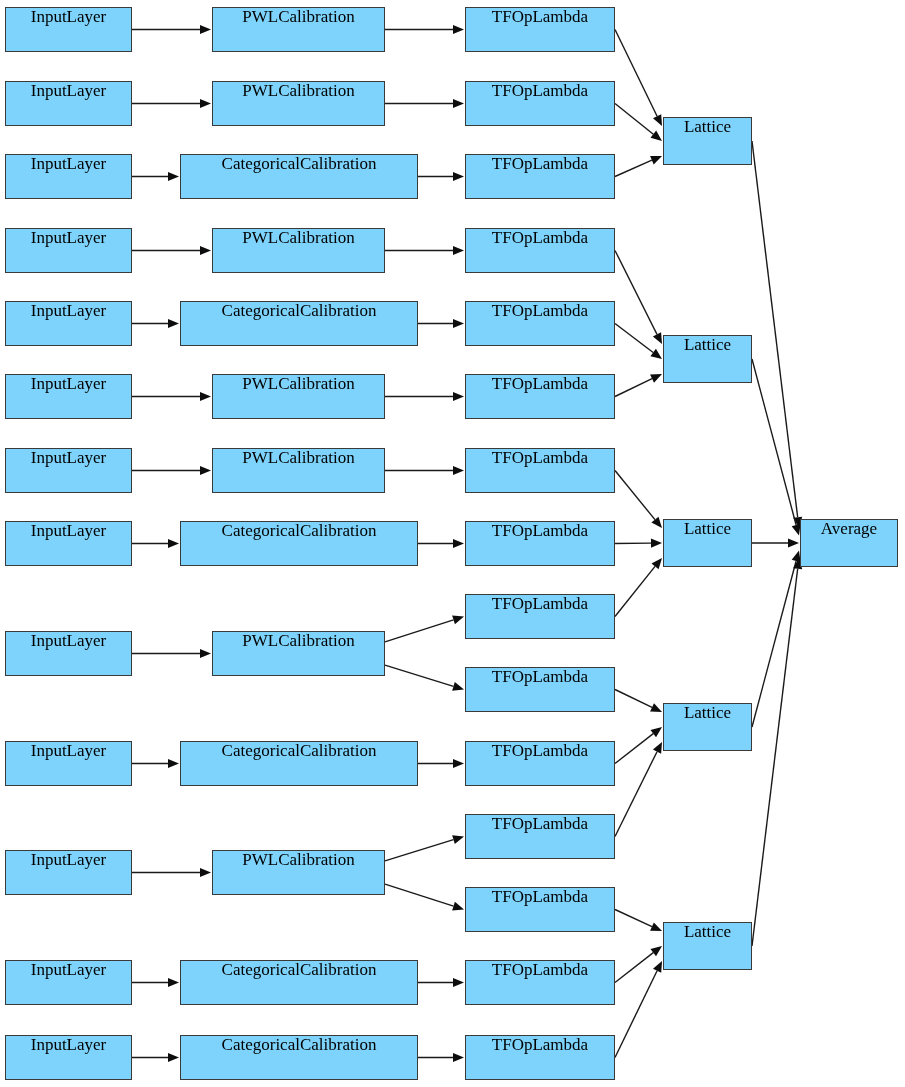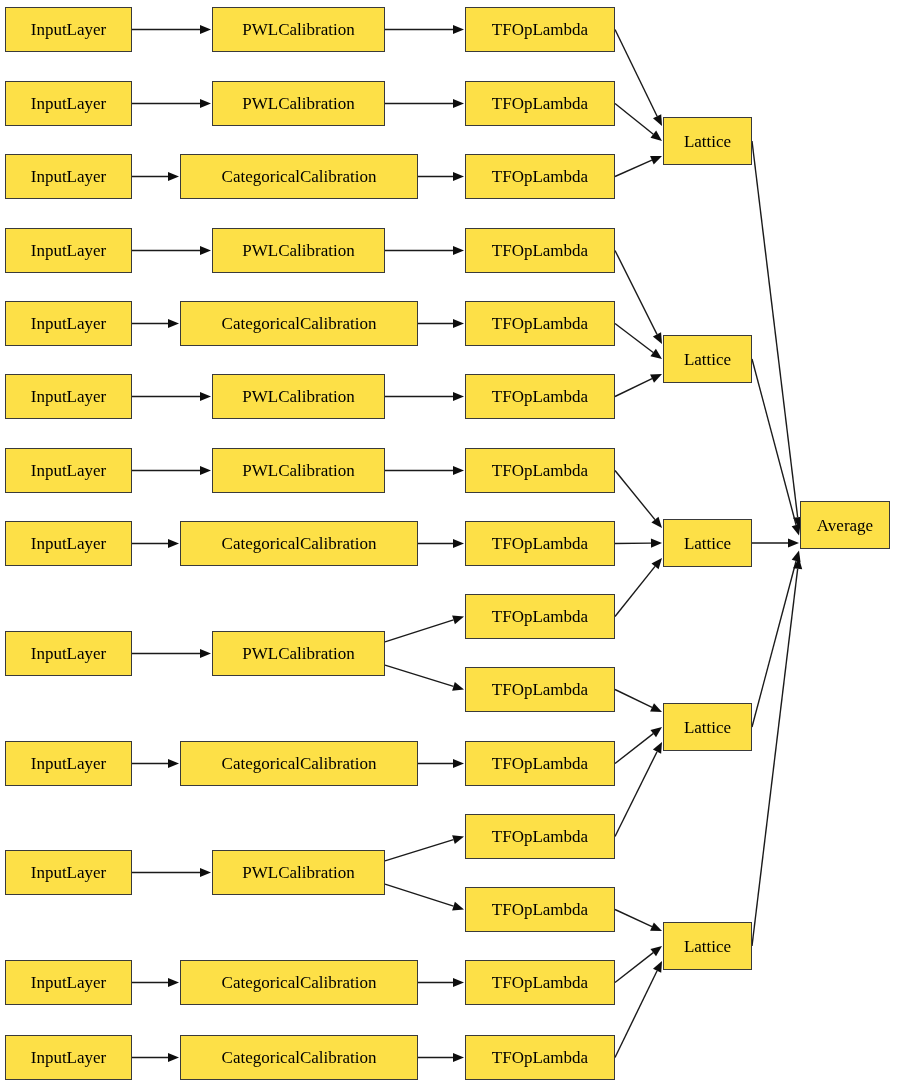--- a/index.html
+++ b/index.html
@@ -9,23 +9,23 @@
     width:905px;
     height:1087px;
     background:#ffffff;
     font-family:"Liberation Serif","DejaVu Serif",serif;
     overflow:hidden;
   }
   .node{
     position:absolute;
     box-sizing:border-box;
     border:1.3px solid #3a3a3a;
-    background:#fde047;
+    background:#7dd3fc;
     display:flex;
-    align-items:center;
+    align-items:flex-start;
     justify-content:center;
     color:#000000;
     font-size:17px;
     line-height:1;
     white-space:nowrap;
     z-index:2;
   }
   #edges{
     position:absolute;
     left:0;top:0;
@@ -277,17 +277,17 @@
       </div>
       <div class="node" style="left: 663px; top: 519px; width: 89px; height: 48px;">
         <span>Lattice</span>
       </div>
       <div class="node" style="left: 663px; top: 703px; width: 89px; height: 48px;">
         <span>Lattice</span>
       </div>
       <div class="node" style="left: 663px; top: 922px; width: 89px; height: 48px;">
         <span>Lattice</span>
       </div>
-      <div class="node" style="left: 800px; top: 501px; width: 90px; height: 48px;">
+      <div class="node" style="left: 800px; top: 519px; width: 98px; height: 48px;">
         <span>Average</span>
       </div>
     </div>
 </div>
 
 </body></html>

